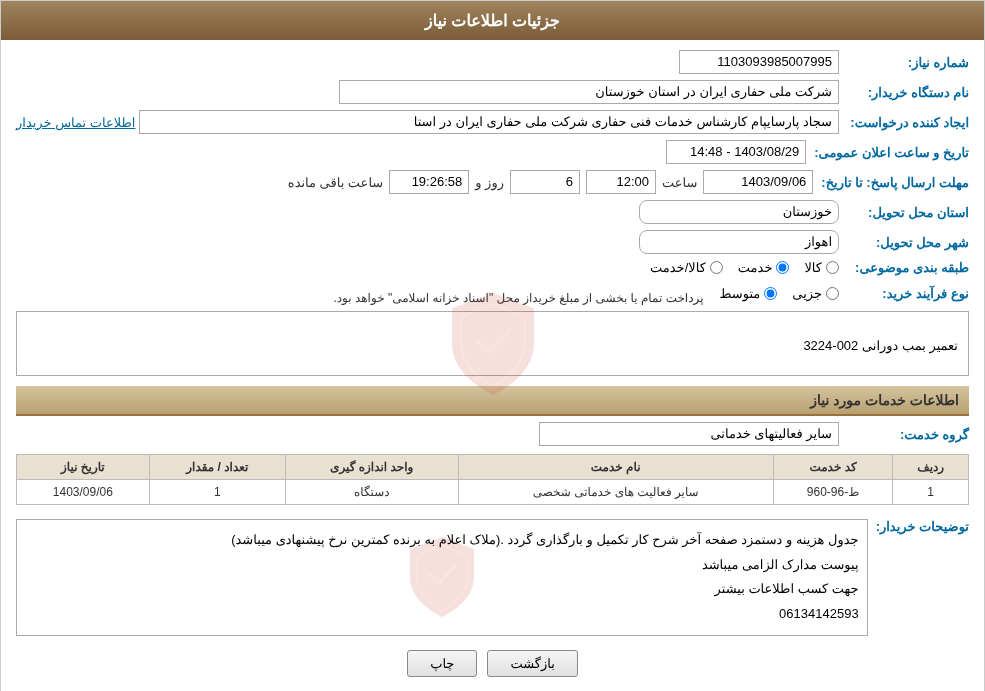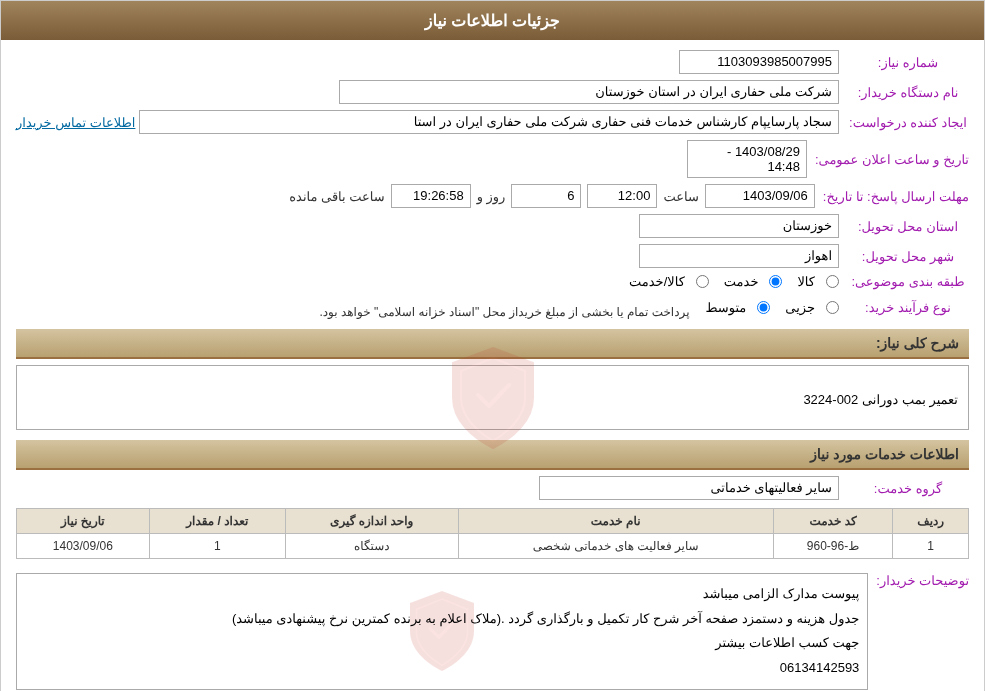--- a/index.html
+++ b/index.html
@@ -27,39 +27,39 @@
       padding: 10px 15px;
       background: #fff;
     }
     .form-row {
       display: flex;
       align-items: center;
       margin-bottom: 6px;
       direction: rtl;
     }
     .label {
-      color: #a21caf;
-      font-weight: normal;
+      color: #0369a1;
+      font-weight: bold;
       min-width: 130px;
-      text-align: center;
+      text-align: right;
       padding-left: 8px;
       white-space: nowrap;
     }
     .input-box {
       border: 1px solid #aaa;
       background: #fff;
       padding: 3px 6px;
       min-height: 24px;
       font-family: Tahoma, Arial, sans-serif;
       font-size: 13px;
       direction: rtl;
     }
     .input-wide { width: 320px; }
-    .input-medium { width: 200px; }
-    .input-small { width: 120px; }
+    .input-medium { width: 200px; border-radius: 8px; }
+    .input-small { width: 140px; }
     .input-num { width: 160px; text-align: right; }
     .link-blue { color: #0369a1; cursor: pointer; text-decoration: underline; }
     .date-row {
       display: flex;
       align-items: center;
       gap: 6px;
     }
     .date-input { width: 110px; border: 1px solid #aaa; padding: 3px 6px; min-height: 24px; font-size: 13px; }
     .time-input { width: 70px; border: 1px solid #aaa; padding: 3px 6px; min-height: 24px; font-size: 13px; }
     .small-label { color: #333; white-space: nowrap; }
@@ -75,21 +75,21 @@
       border-bottom: 2px solid #9a7040;
     }
     .radio-row {
       display: flex;
       align-items: center;
       gap: 15px;
     }
     .radio-item {
       display: flex;
       align-items: center;
-      gap: 11px;
+      gap: 4px;
     }
     .process-type-text {
       font-size: 12px;
       color: #333;
       margin-right: 6px;
       margin-top: 10px;
     }
     .watermark-area {
       position: relative;
       padding: 6px;
@@ -263,21 +263,20 @@
           </div>
           <div class="radio-item">
             <input type="radio" name="process" checked="" style="">
             <span>متوسط</span>
           </div>
         </div>
         <span class="process-type-text">پرداخت تمام یا بخشی از مبلغ خریداز محل "اسناد خزانه اسلامی" خواهد بود.</span>
       </div>
     </div>
 
-    <div class="section-header">شرح کلی نیاز:</div>
     <div style="position:relative;margin-bottom:10px;">
       <div class="watermark-area">
 
         <svg class="shield-watermark" viewBox="0 0 100 110" fill="none" xmlns="http://www.w3.org/2000/svg">
           <path d="M50 5 L90 20 L90 55 C90 78 70 95 50 105 C30 95 10 78 10 55 L10 20 Z" fill="#c0392b" stroke="#c0392b" stroke-width="2"></path>
           <path d="M50 15 L82 28 L82 55 C82 74 65 89 50 98 C35 89 18 74 18 55 L18 28 Z" fill="none" stroke="#e74c3c" stroke-width="2"></path>
           <path d="M35 52 L46 63 L66 42" stroke="#e74c3c" stroke-width="4" stroke-linecap="round" stroke-linejoin="round"></path>
         </svg>
         <div class="desc-content">تعمیر بمب دورانی 002-3224</div>
       </div>
@@ -316,22 +315,22 @@
     <div class="buyer-notes" style="margin-top:14px;">
       <span class="label" style="min-width:100px;">توضیحات خریدار:</span>
       <div class="buyer-notes-content">
 
         <svg class="shield-watermark" viewBox="0 0 100 110" fill="none" xmlns="http://www.w3.org/2000/svg" style="width:80px;height:88px;">
           <path d="M50 5 L90 20 L90 55 C90 78 70 95 50 105 C30 95 10 78 10 55 L10 20 Z" fill="#c0392b"></path>
           <path d="M50 15 L82 28 L82 55 C82 74 65 89 50 98 C35 89 18 74 18 55 L18 28 Z" fill="none" stroke="#e74c3c" stroke-width="2"></path>
           <path d="M35 52 L46 63 L66 42" stroke="#e74c3c" stroke-width="4" stroke-linecap="round" stroke-linejoin="round"></path>
         </svg>
         <div style="position:relative;z-index:1;direction:rtl;text-align:right;line-height:1.9;">
+          <div>جدول هزینه و دستمزد صفحه آخر شرح کار تکمیل و بارگذاری گردد .(ملاک اعلام به برنده کمترین نرخ پیشنهادی میباشد)</div>
           <div>پیوست مدارک الزامی میباشد</div>
-          <div>جدول هزینه و دستمزد صفحه آخر شرح کار تکمیل و بارگذاری گردد .(ملاک اعلام به برنده کمترین نرخ پیشنهادی میباشد)</div>
           <div>جهت کسب اطلاعات بیشتر</div>
           <div>06134142593</div>
         </div>
       </div>
     </div>
 
     <div class="btn-row">
       <button class="btn">بازگشت</button>
       <button class="btn">چاپ</button>
     </div>

